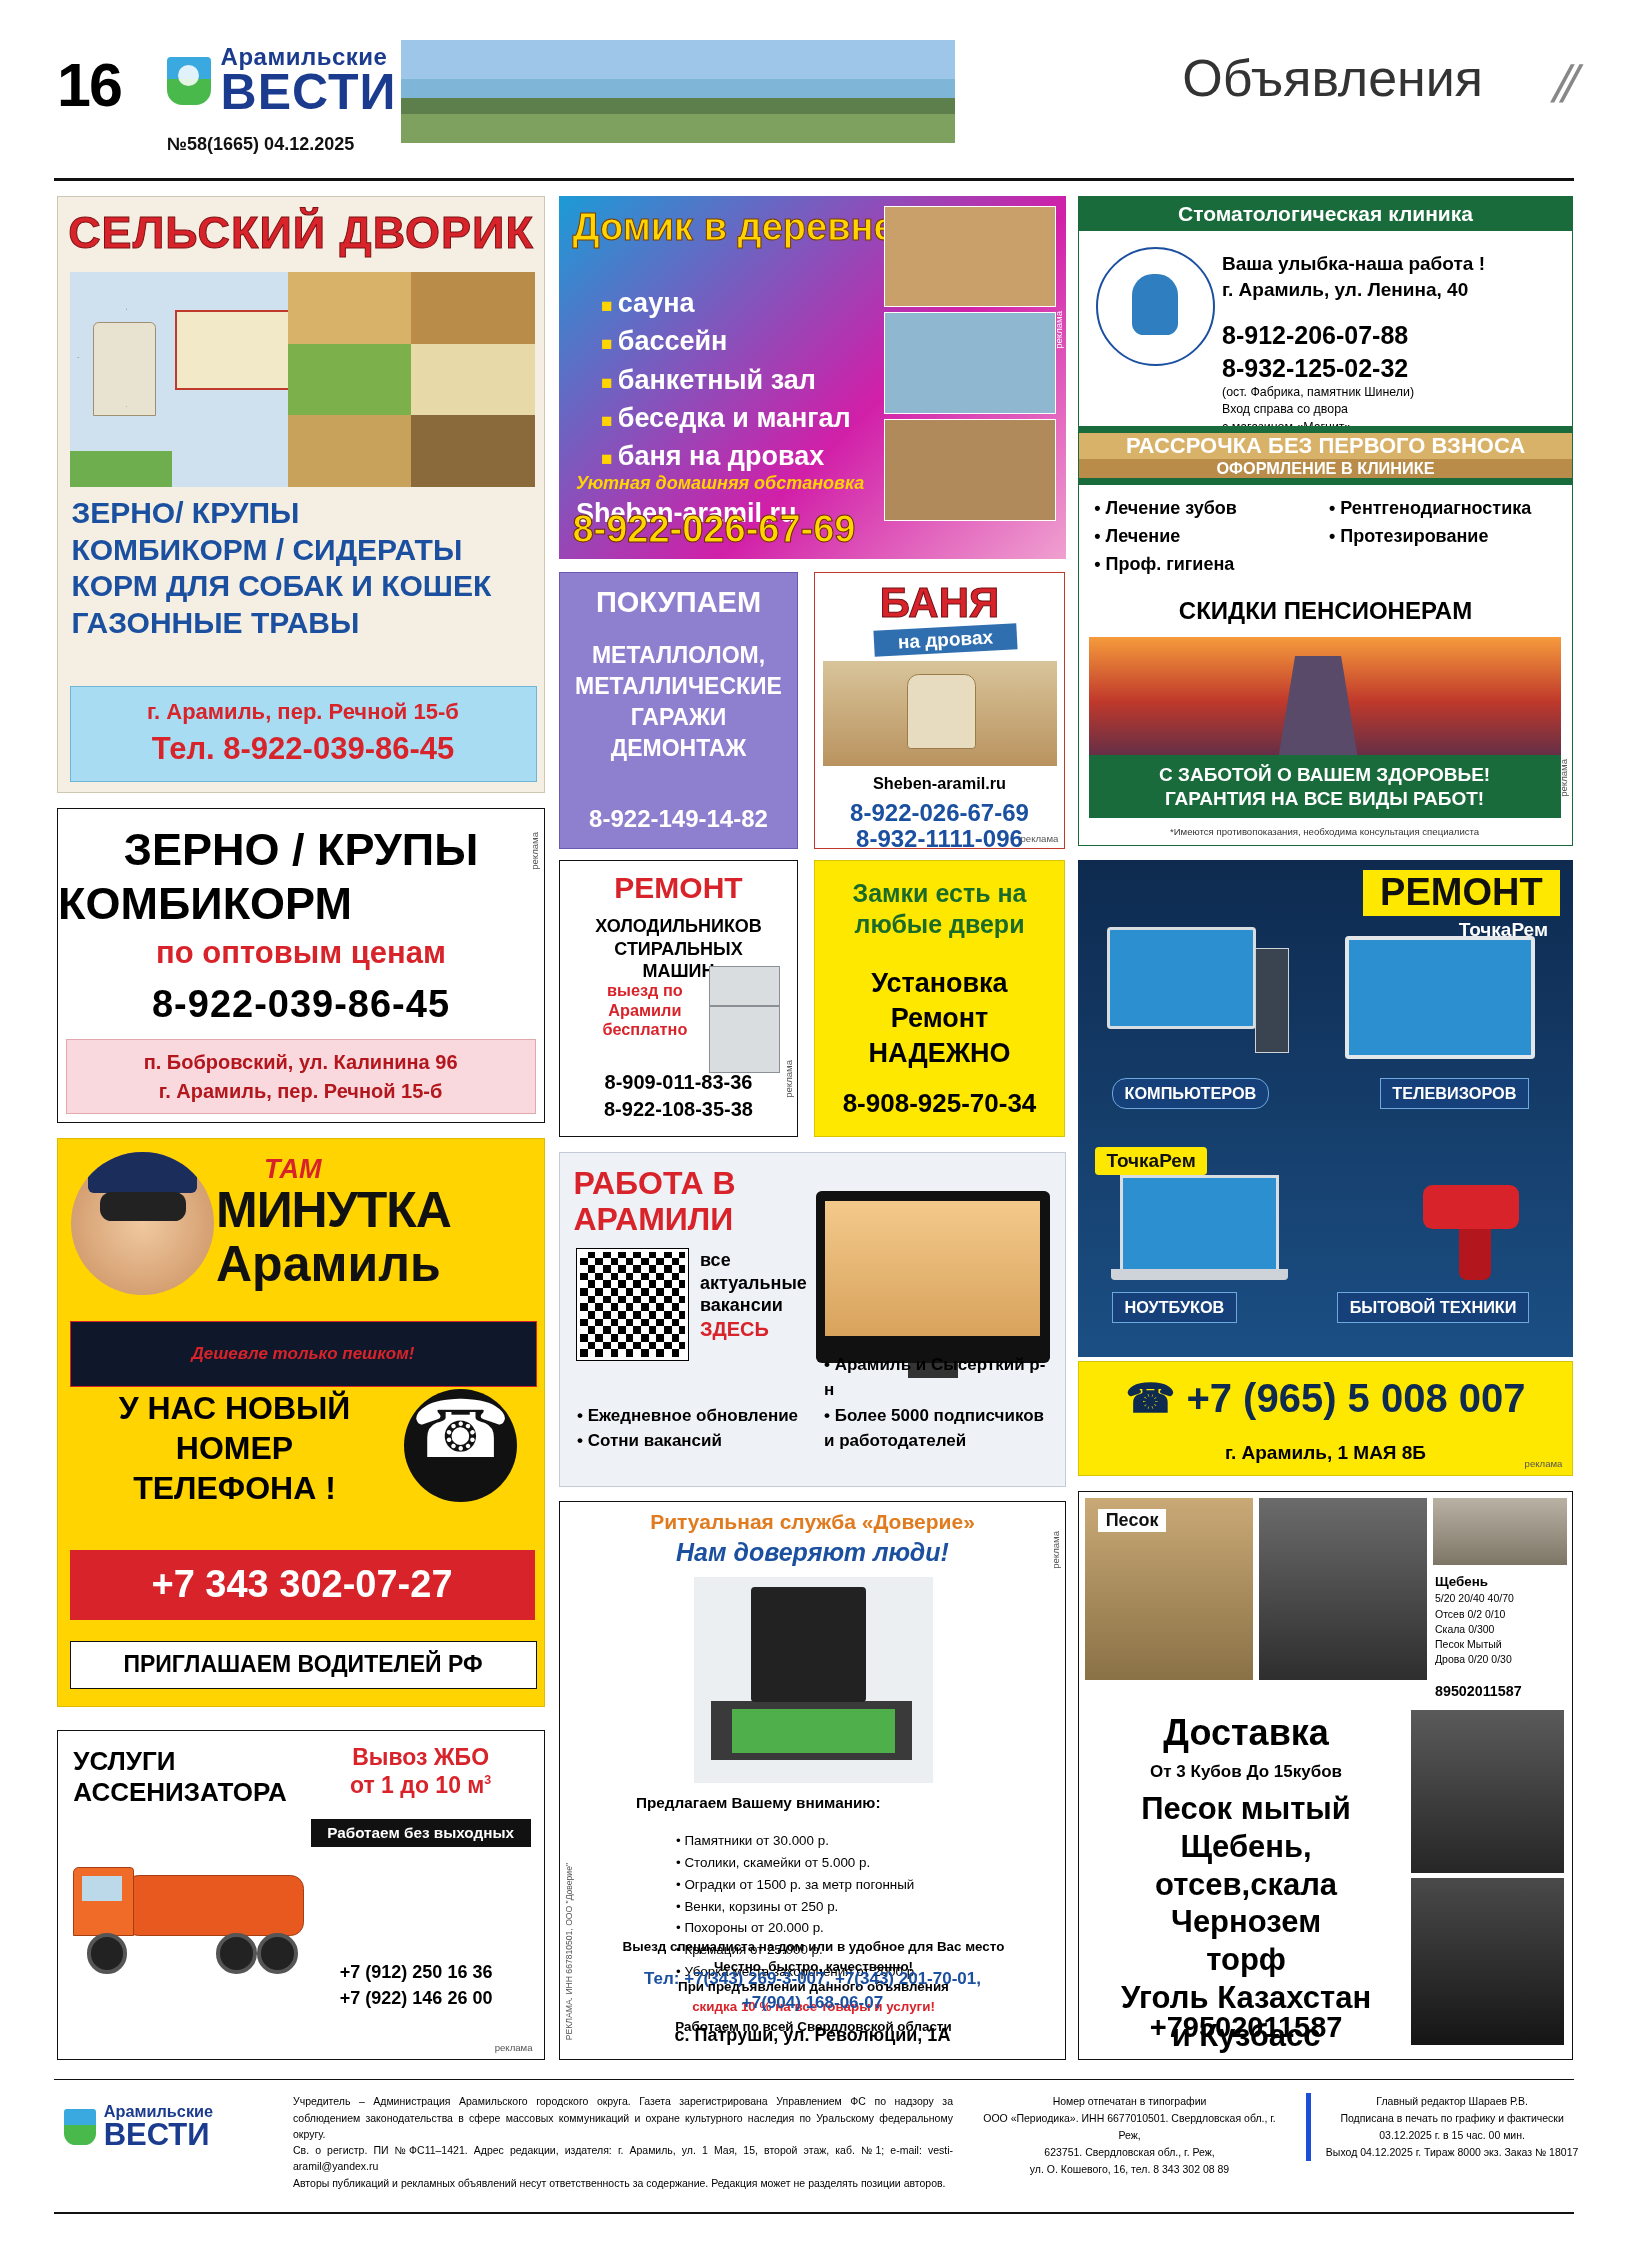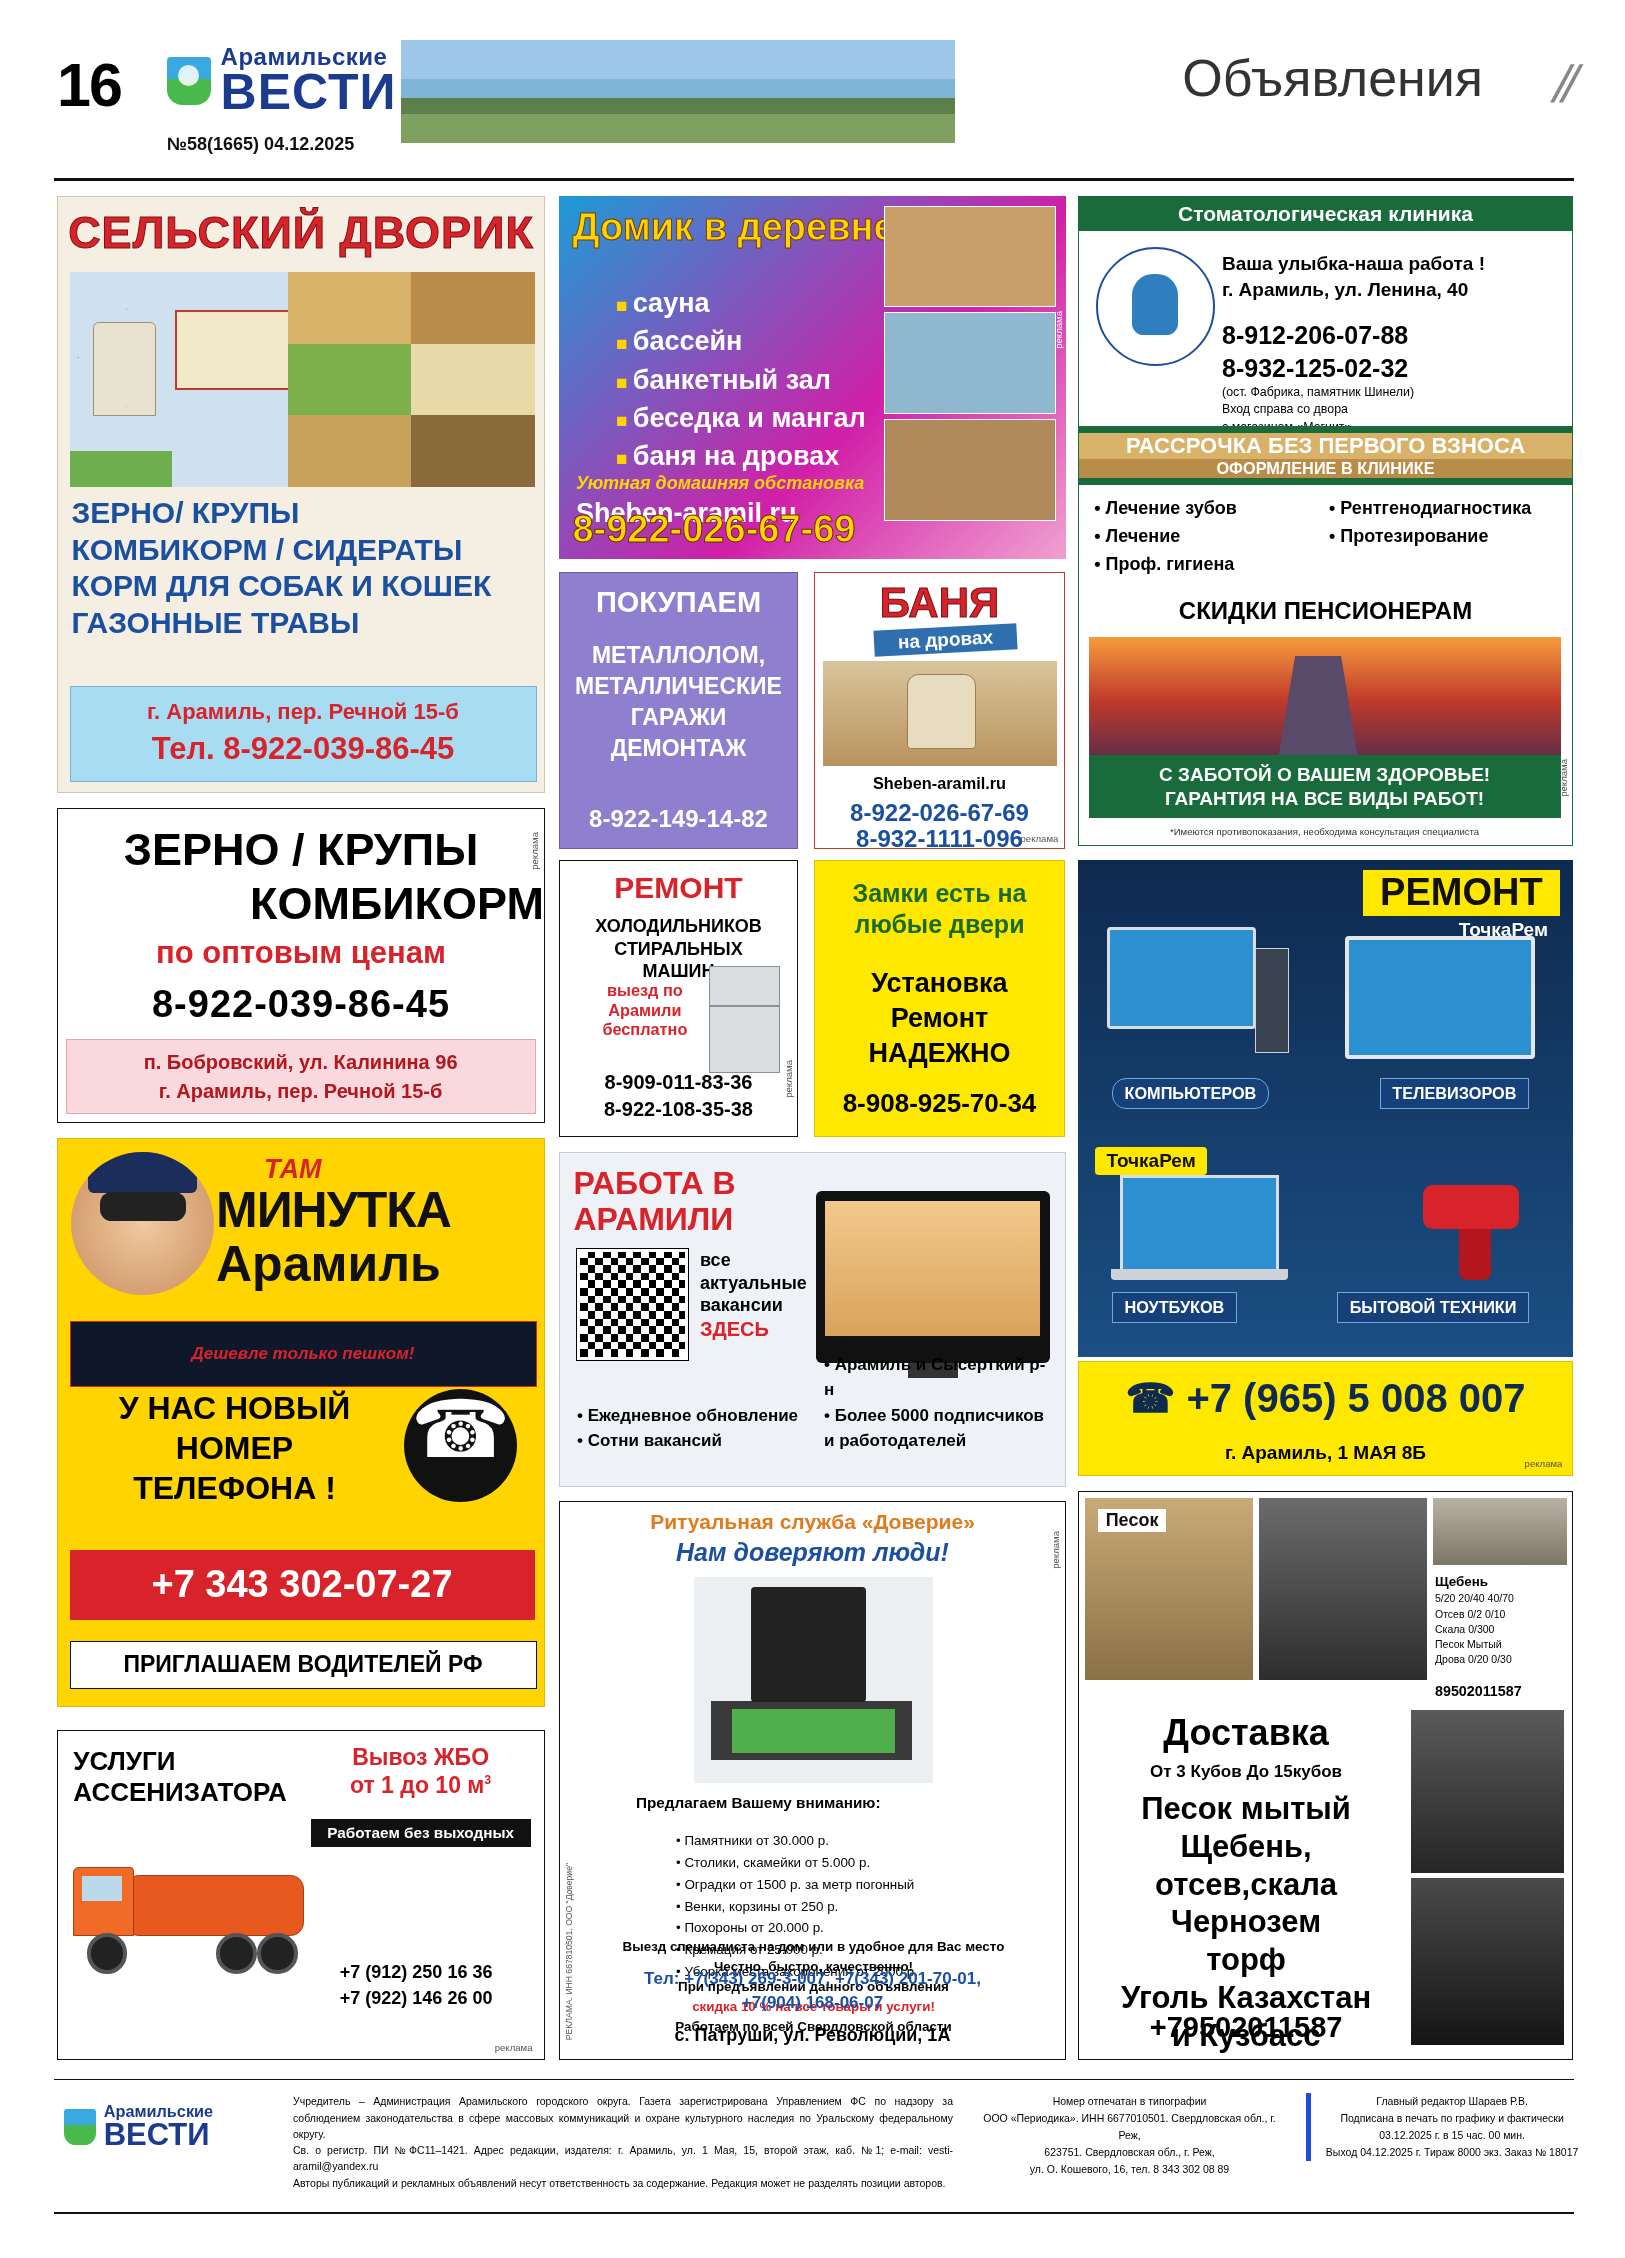--- a/index.html
+++ b/index.html
@@ -39,21 +39,21 @@
   .sd-grass{position:absolute;left:0;bottom:0;width:47%;height:36px;background:#6fae4e;}
   .sd-grains{position:absolute;right:0;top:0;width:53%;height:100%;display:grid;grid-template-columns:1fr 1fr;grid-template-rows:1fr 1fr 1fr;}
   .g1{background:#d9b26a}.g2{background:#b98c4a}.g3{background:#7bb04a}.g4{background:#e7d9a8}.g5{background:#c8a15a}.g6{background:#8a6a3a}
   .sd-lines{position:absolute;left:13.4px;top:298px;width:463px;color:#1b4fa0;font-weight:bold;font-size:30px;line-height:1.22;}
   .sd-addr{position:absolute;left:11.5px;bottom:9.6px;width:465px;height:94px;background:#a7dcf2;border:1px solid #6fb6d6;text-align:center;}
   .sd-addr .a1{font-size:22px;font-weight:bold;color:#d8232a;margin-top:11.5px;}
   .sd-addr .a2{font-size:31px;font-weight:bold;color:#d8232a;margin-top:5.7px;}
 
   #ad-zerno{left:57px;top:808px;width:488px;height:315px;background:#fff;border:1.9px solid #111;}
   .zr-t1{position:absolute;left:0;top:15.3px;width:100%;text-align:center;font-size:45px;font-weight:bold;}
-  .zr-t2{position:absolute;left:0;top:69px;width:100%;text-align:right;font-size:45px;font-weight:bold;}
+  .zr-t2{position:absolute;left:0;top:69px;width:100%;text-align:left;font-size:45px;font-weight:bold;}
   .zr-t3{position:absolute;left:0;top:126px;width:100%;text-align:center;font-size:31px;font-weight:bold;color:#d8232a;}
   .zr-tel{position:absolute;left:0;top:174px;width:100%;text-align:center;font-size:38px;font-weight:bold;letter-spacing:1px;}
   .zr-addr{position:absolute;left:7.6px;bottom:7.6px;width:468px;background:#f9d9dd;border:1px solid #e3a7ae;text-align:center;padding:7.6px 0;font-size:20px;font-weight:bold;color:#b3161c;line-height:1.45;}
 
   #ad-minutka{left:57px;top:1138px;width:488px;height:569px;background:#ffd400;border:1.9px solid #e0ba00;}
   .mn-photo{position:absolute;left:13.4px;top:13.4px;width:143px;height:143px;border-radius:50%;background:radial-gradient(#f0c9a0,#c98e5e);overflow:hidden;}
   .mn-photo:after{content:"";position:absolute;left:29px;top:40px;width:86px;height:29px;background:#222;border-radius:11.5px;}
   .mn-photo:before{content:"";position:absolute;left:17px;top:-3.8px;width:109px;height:44px;background:#1b2d5b;border-radius:5.7px;}
   .mn-tam{position:absolute;left:206px;top:15.3px;font-size:27px;font-weight:bold;color:#d8232a;font-style:italic;}
   .mn-min{position:absolute;left:158px;top:42px;font-size:50px;font-weight:bold;color:#111;letter-spacing:-1px;}
@@ -74,21 +74,21 @@
   .tk-tank{position:absolute;left:52px;top:29px;width:177px;height:59px;background:#e8591f;border-radius:13.4px;border:1.9px solid #a33d12;}
   .tk-cab{position:absolute;left:0;top:21px;width:59px;height:67px;background:#f06a28;border:1.9px solid #a33d12;border-radius:5.7px 3.8px 0 0;}
   .tk-cab:after{content:"";position:absolute;left:7.6px;top:7.6px;width:40px;height:25px;background:#bcd9ea;}
   .tk-w1,.tk-w2,.tk-w3{position:absolute;bottom:15.3px;width:32.5px;height:32.5px;border-radius:50%;background:#222;border:4.8px solid #555;}
   .tk-w1{left:13.4px}.tk-w2{left:143px}.tk-w3{left:184px}
   .as-phones{position:absolute;right:13.4px;bottom:48px;width:229px;text-align:center;font-size:18px;font-weight:bold;line-height:1.45;}
 
   
   #ad-domik{left:559px;top:196px;width:507px;height:363px;background:linear-gradient(135deg,#1c9bd6,#d11fa8 60%,#f0a0d0);}
   .dm-title{position:absolute;left:13.4px;top:9.6px;font-size:38px;font-weight:bold;color:#ffd400;-webkit-text-stroke:1px #7a3c00;}
-  .dm-list{position:absolute;left:17px;top:61px;font-size:27px;font-weight:bold;color:#fff;line-height:1.42;}
+  .dm-list{position:absolute;left:2px;top:61px;font-size:27px;font-weight:bold;color:#fff;line-height:1.42;}
   .dm-list li{list-style:none;margin:0;padding:0;}
   .dm-list li:before{content:"■ ";color:#ffd400;font-size:19px;}
   .dm-sub{position:absolute;left:17px;top:277px;font-size:18px;font-style:italic;color:#ffd400;font-weight:bold;}
   .dm-site{position:absolute;left:17px;top:302px;font-size:27px;font-weight:bold;color:#fff;}
   .dm-tel{position:absolute;left:13.4px;bottom:7.6px;font-size:38px;font-weight:bold;color:#ffd400;-webkit-text-stroke:1px #6a2c00;}
   .dm-ph{position:absolute;right:9.6px;top:9.6px;width:172px;height:315px;display:grid;grid-template-rows:1fr 1fr 1fr;gap:5.7px;}
   .dm-ph div{background:#c9a06a;border:1.9px solid #fff;}
   .dm-ph div:nth-child(2){background:#8fb7cf;}
   .dm-ph div:nth-child(3){background:#b08a5a;}
 

